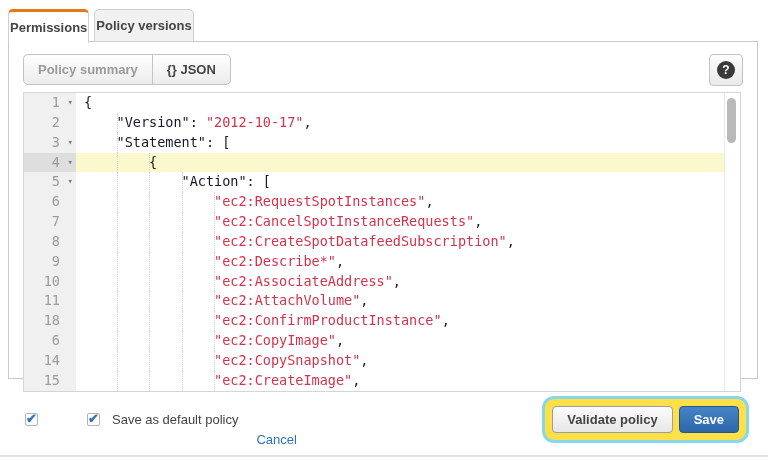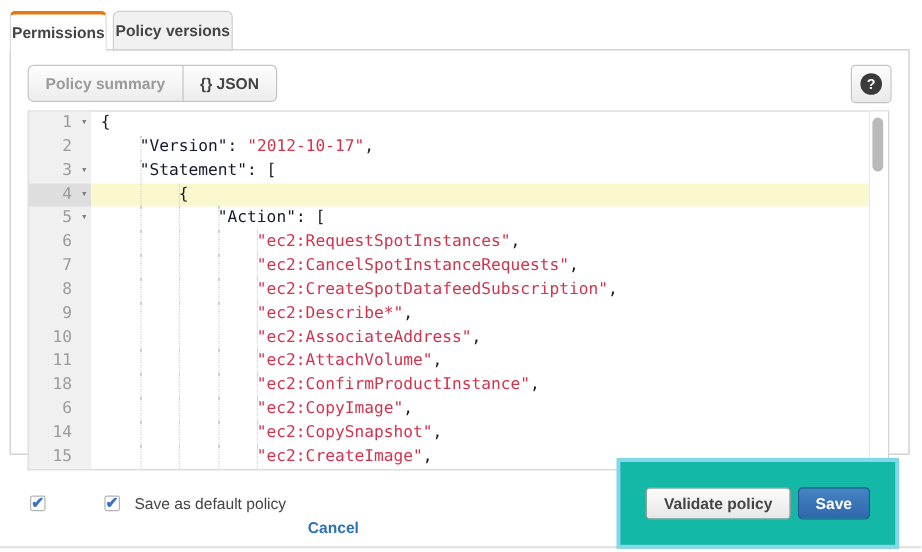--- a/index.html
+++ b/index.html
@@ -49,23 +49,23 @@
   .sb-thumb { position:absolute; left:2px; top:5px; width:9px; height:45px; background:#b9b9b9; border-radius:5px; cursor:pointer; }
 
   
   .footer { position:absolute; left:16px; right:8px; top:357px; height:40px;
             display:flex; align-items:center; font-size:13px; color:#444; }
   .cb { width:13px; height:13px; box-sizing:border-box; border:1px solid #b3b3b3; border-radius:2px;
         background:#fff; position:relative; flex:none; cursor:pointer; }
   .cb .check { position:absolute; left:0; top:-3px; color:#3a72c2; font-size:13px; font-weight:bold; }
   .cb-label { margin-left:12px; }
   .cb2 { margin-left:49px; }
-  .cancel { margin-left:18px; color:#2d72b8; font-weight:bold; text-decoration:none; cursor:pointer;margin-top:40px; }
-  .action-group { margin-left:auto; display:flex; gap:6px; padding:21px; border:3px solid #86d7ee;
-                  border-radius:0; background:#14b8a6; }
+  .cancel { margin-left:18px; color:#2d72b8; font-weight:normal; text-decoration:none; cursor:pointer;margin-top:40px; }
+  .action-group { margin-left:auto; display:flex; gap:6px; padding:7px; border:3px solid #86d7ee;
+                  border-radius:12px; background:#fde047; }
   .btn { font-family:"Liberation Sans", sans-serif; font-size:13px; font-weight:bold; padding:5px 14px;
          border-radius:4px; cursor:pointer; }
   .btn-secondary { color:#444; background:linear-gradient(#fcfcfc,#e7e7e7); border:1px solid #9d9d9d; }
   .btn-primary { color:#fff; background:linear-gradient(#4584c6,#2d67a9); border:1px solid #24568f; }
 
   .bottom-divider { position:absolute; left:0; top:455px; width:768px; height:2px; background:#e3e3e3; }
 </style>
 </head>
 <body>
 

